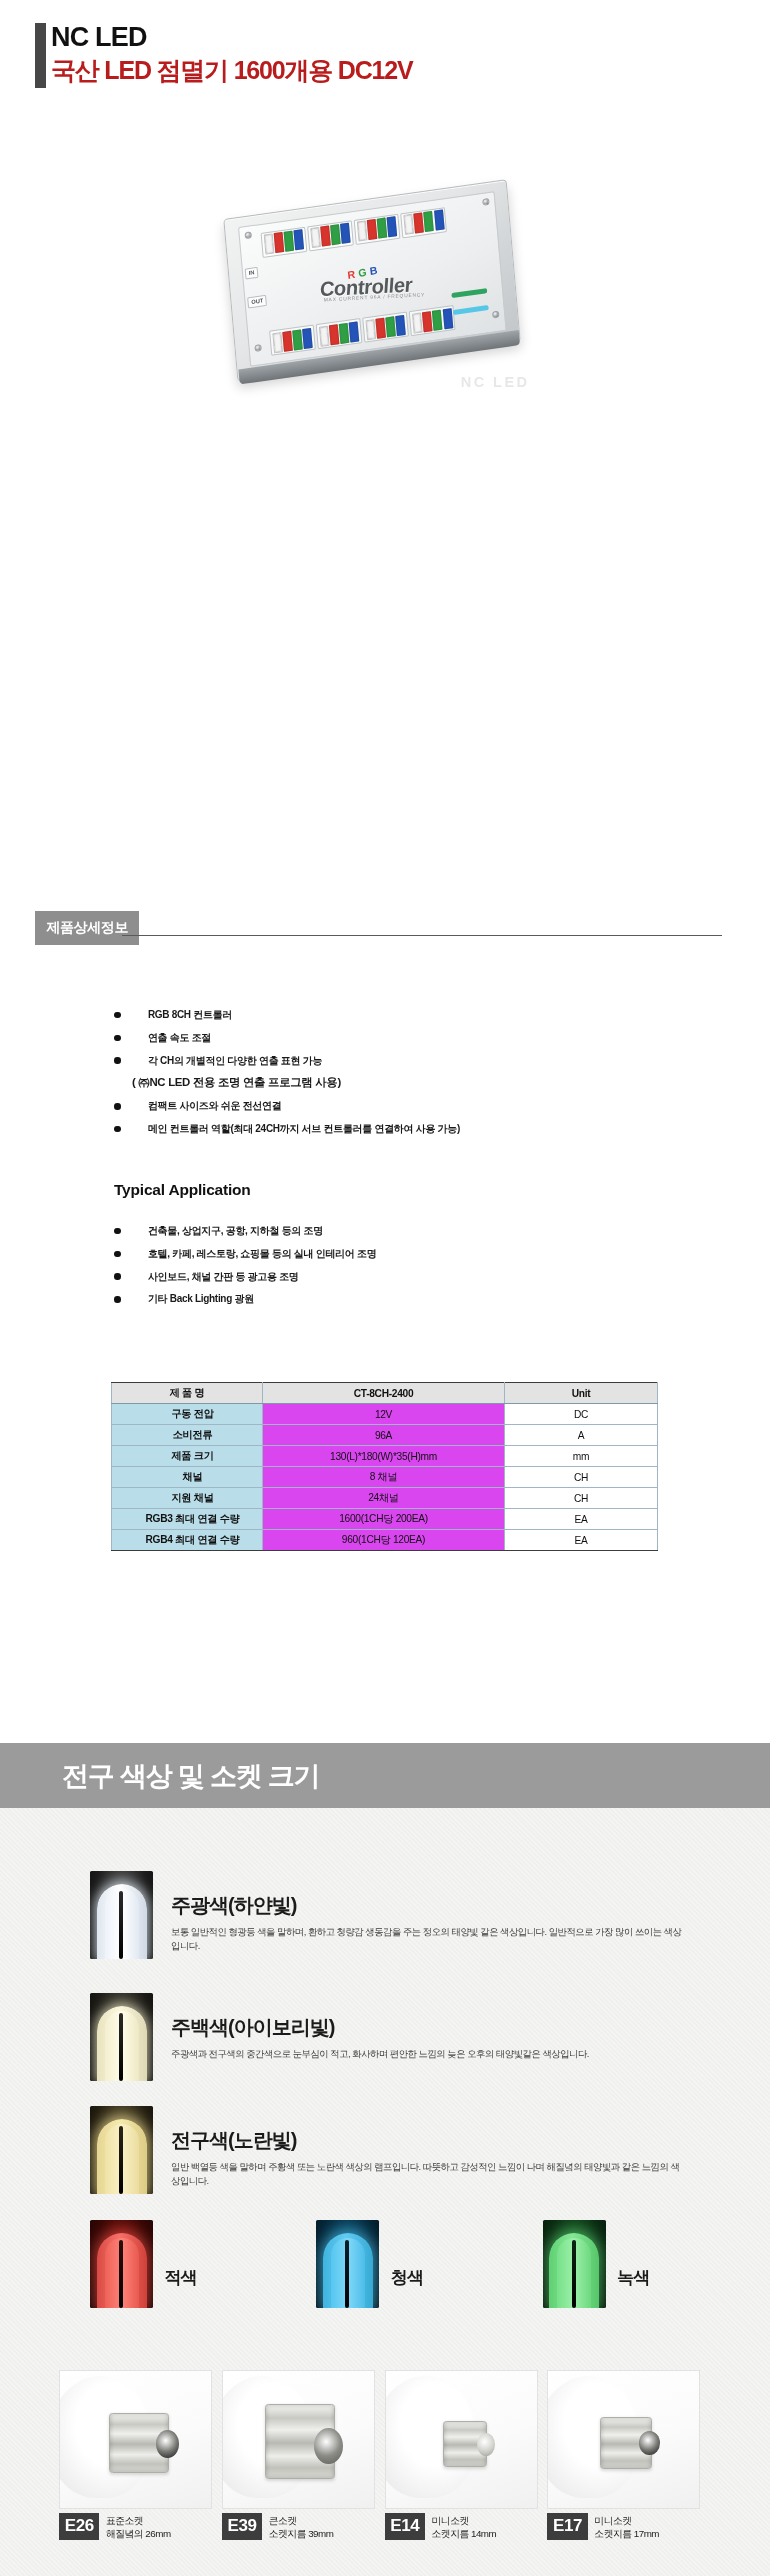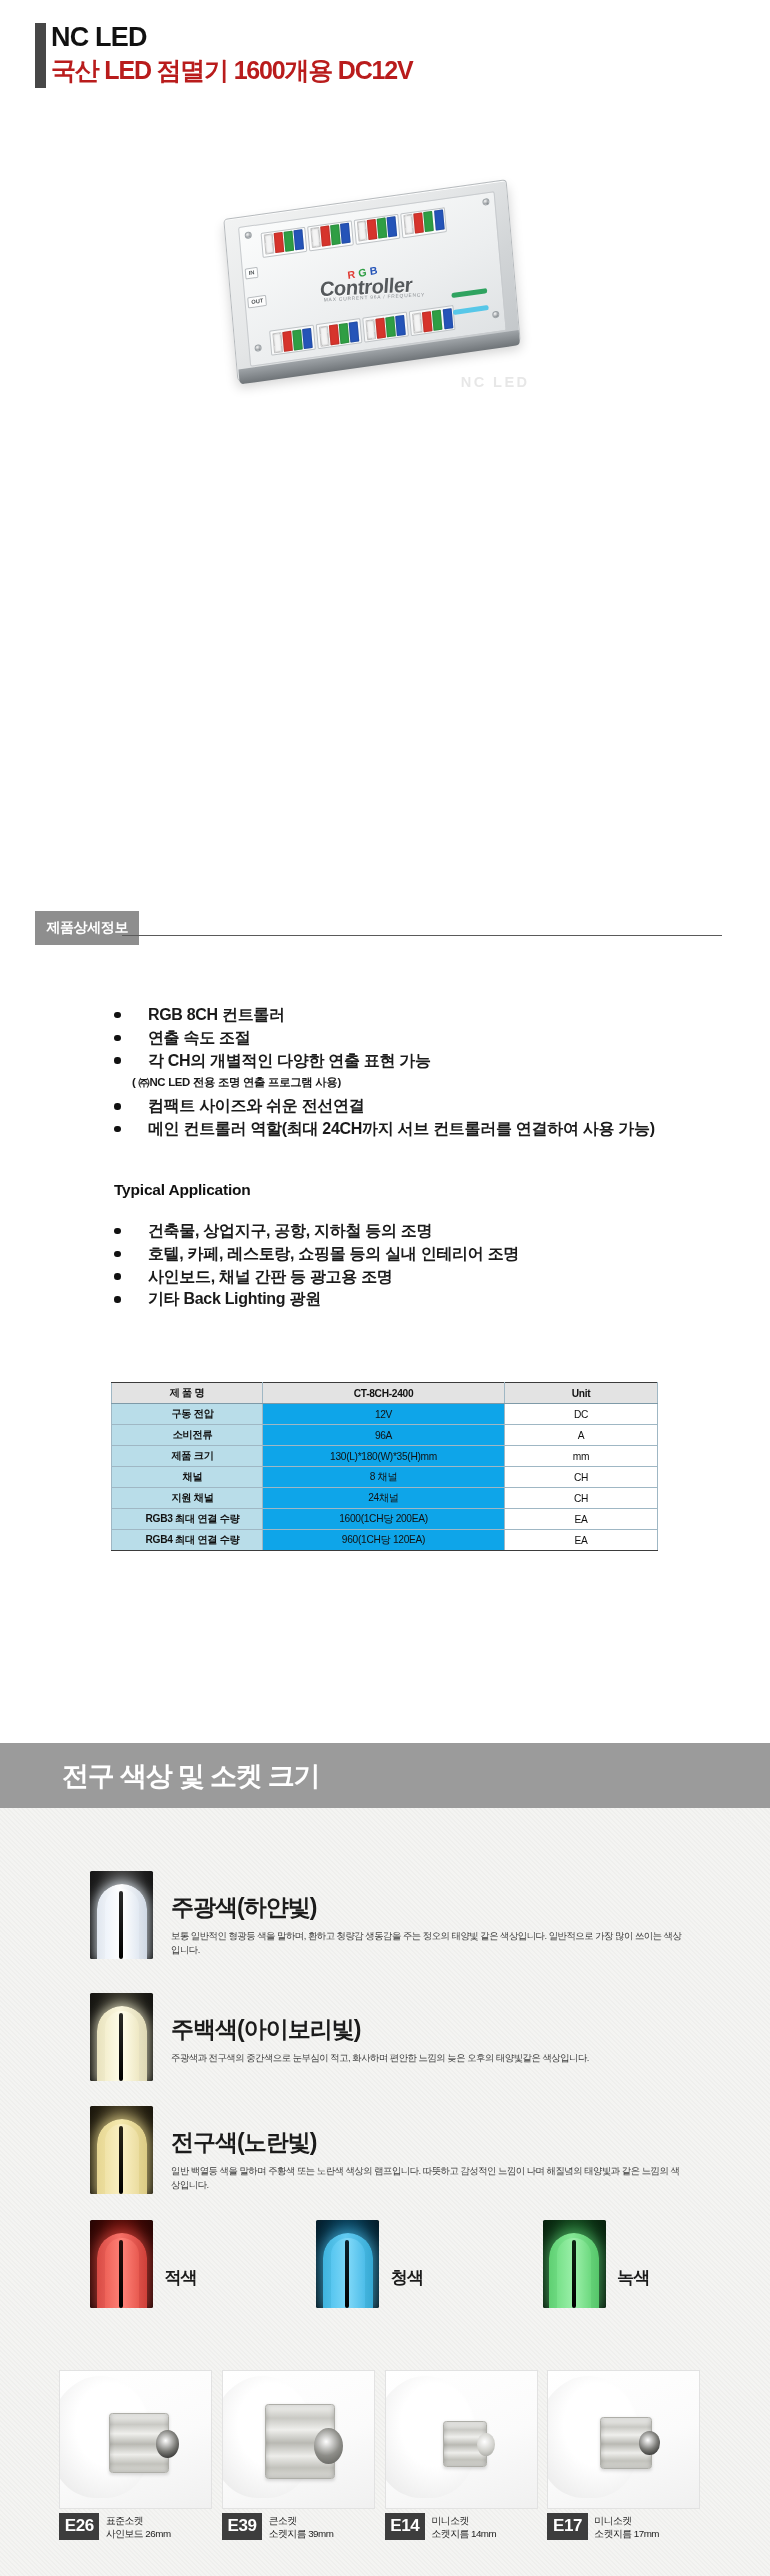--- a/index.html
+++ b/index.html
@@ -247,21 +247,21 @@
   }
   .bullet .dot {
     width: 6.5px; height: 6.5px;
     background: #111111;
     border-radius: 50%;
     margin-top: 4.9px;
     margin-right: 11.4px;
     flex: 0 0 auto;
   }
   .bullet .txt {
-    font-size: 16px;
+    font-size: 10px;
     color: #1a1a1a;
     font-weight: bold;
     letter-spacing: -0.3px;
     line-height: 15.5px;
     padding-left: 16px;
   }
   .subline {
     padding-left: 132px;
     font-size: 11.4px;
     color: #1a1a1a;
@@ -301,21 +301,21 @@
     border-top: 1.6px solid #3b3b3b;
     border-bottom: 0.8px solid #7e9aa8;
   }
   .spec-table tbody td.lbl {
     background: #b9dde9;
     font-weight: bold;
     width: 151px;
     padding-left: 12px;
   }
   .spec-table tbody td.val {
-    background: #0ea5e9;
+    background: #d946ef;
     width: 242px;
   }
   .spec-table tbody td.unit {
     background: #ffffff;
     width: 153px;
   }
   .spec-table tbody tr:last-child td {
     border-bottom: 1.6px solid #3b3b3b;
   }
 
@@ -365,21 +365,21 @@
   .tube .inner {
     position: absolute;
     inset: 0;
   }
   .tube .arc {
     position: absolute;
     border-radius: 33px 33px 0 0;
   }
   .color-texts { padding-top: 21px; }
   .color-name {
-    font-size: 23px;
+    font-size: 20px;
     font-weight: bold;
     color: #1b1b1b;
     letter-spacing: -1px;
     margin-bottom: 5.7px;
   }
   .color-desc {
     font-size: 9.4px;
     color: #3a3a3a;
     letter-spacing: -0.5px;
     line-height: 14px;
@@ -754,21 +754,21 @@
     <div class="socket-card">
       <div class="socket-photo">
         <div class="bulb-glass"></div>
         <div class="base" style="left:49px; top:42px; width:60px; height:60px;"></div>
         <div class="tip" style="left:96px; top:59px; width:23px; height:28px; background:radial-gradient(circle at 42% 38%, #ffffff, #7a7a76 50%, #111111);"></div>
       </div>
       <div class="socket-caption">
         <div class="socket-code">E26</div>
         <div class="socket-text">
           <span>표준소켓</span>
-          <span>사인보드 26mm</span>
+          <span>해질녘의 26mm</span>
         </div>
       </div>
     </div>
 
     <div class="socket-card">
       <div class="socket-photo">
         <div class="bulb-glass"></div>
         <div class="base" style="left:42px; top:33px; width:70px; height:75px;"></div>
         <div class="tip" style="left:91px; top:57px; width:29px; height:36px; background:radial-gradient(circle at 42% 38%, #ffffff, #8d8d88 50%, #5a5a56);"></div>
       </div>

